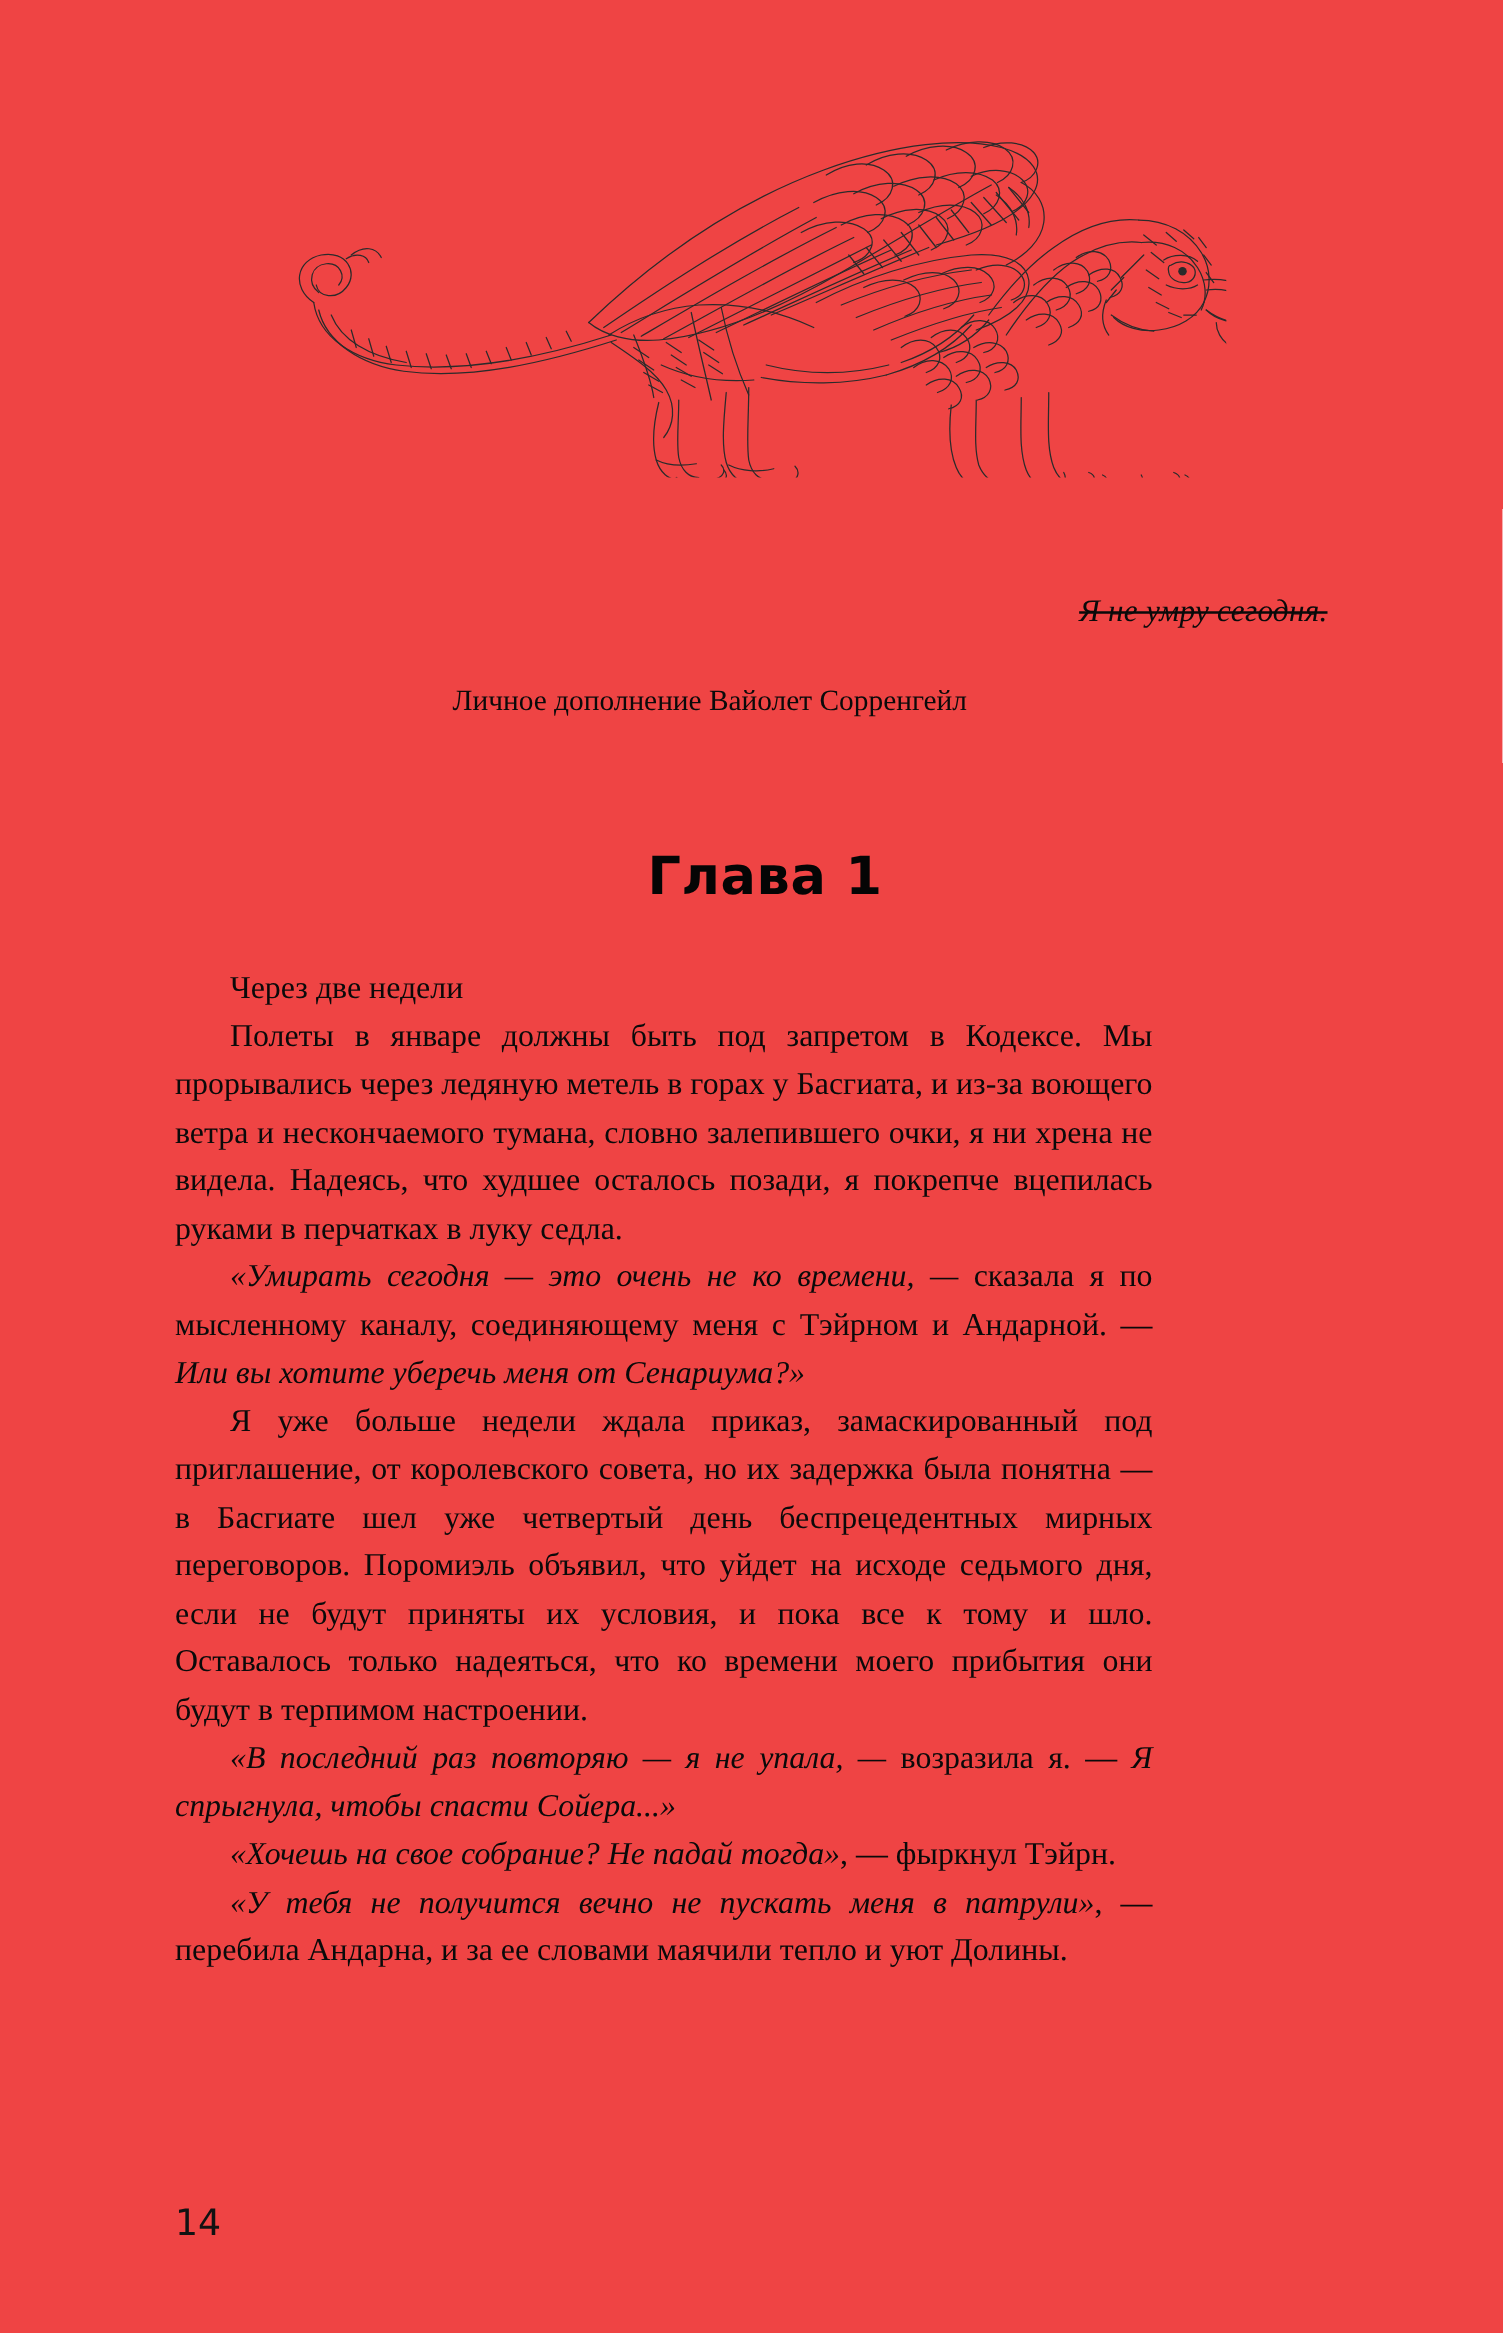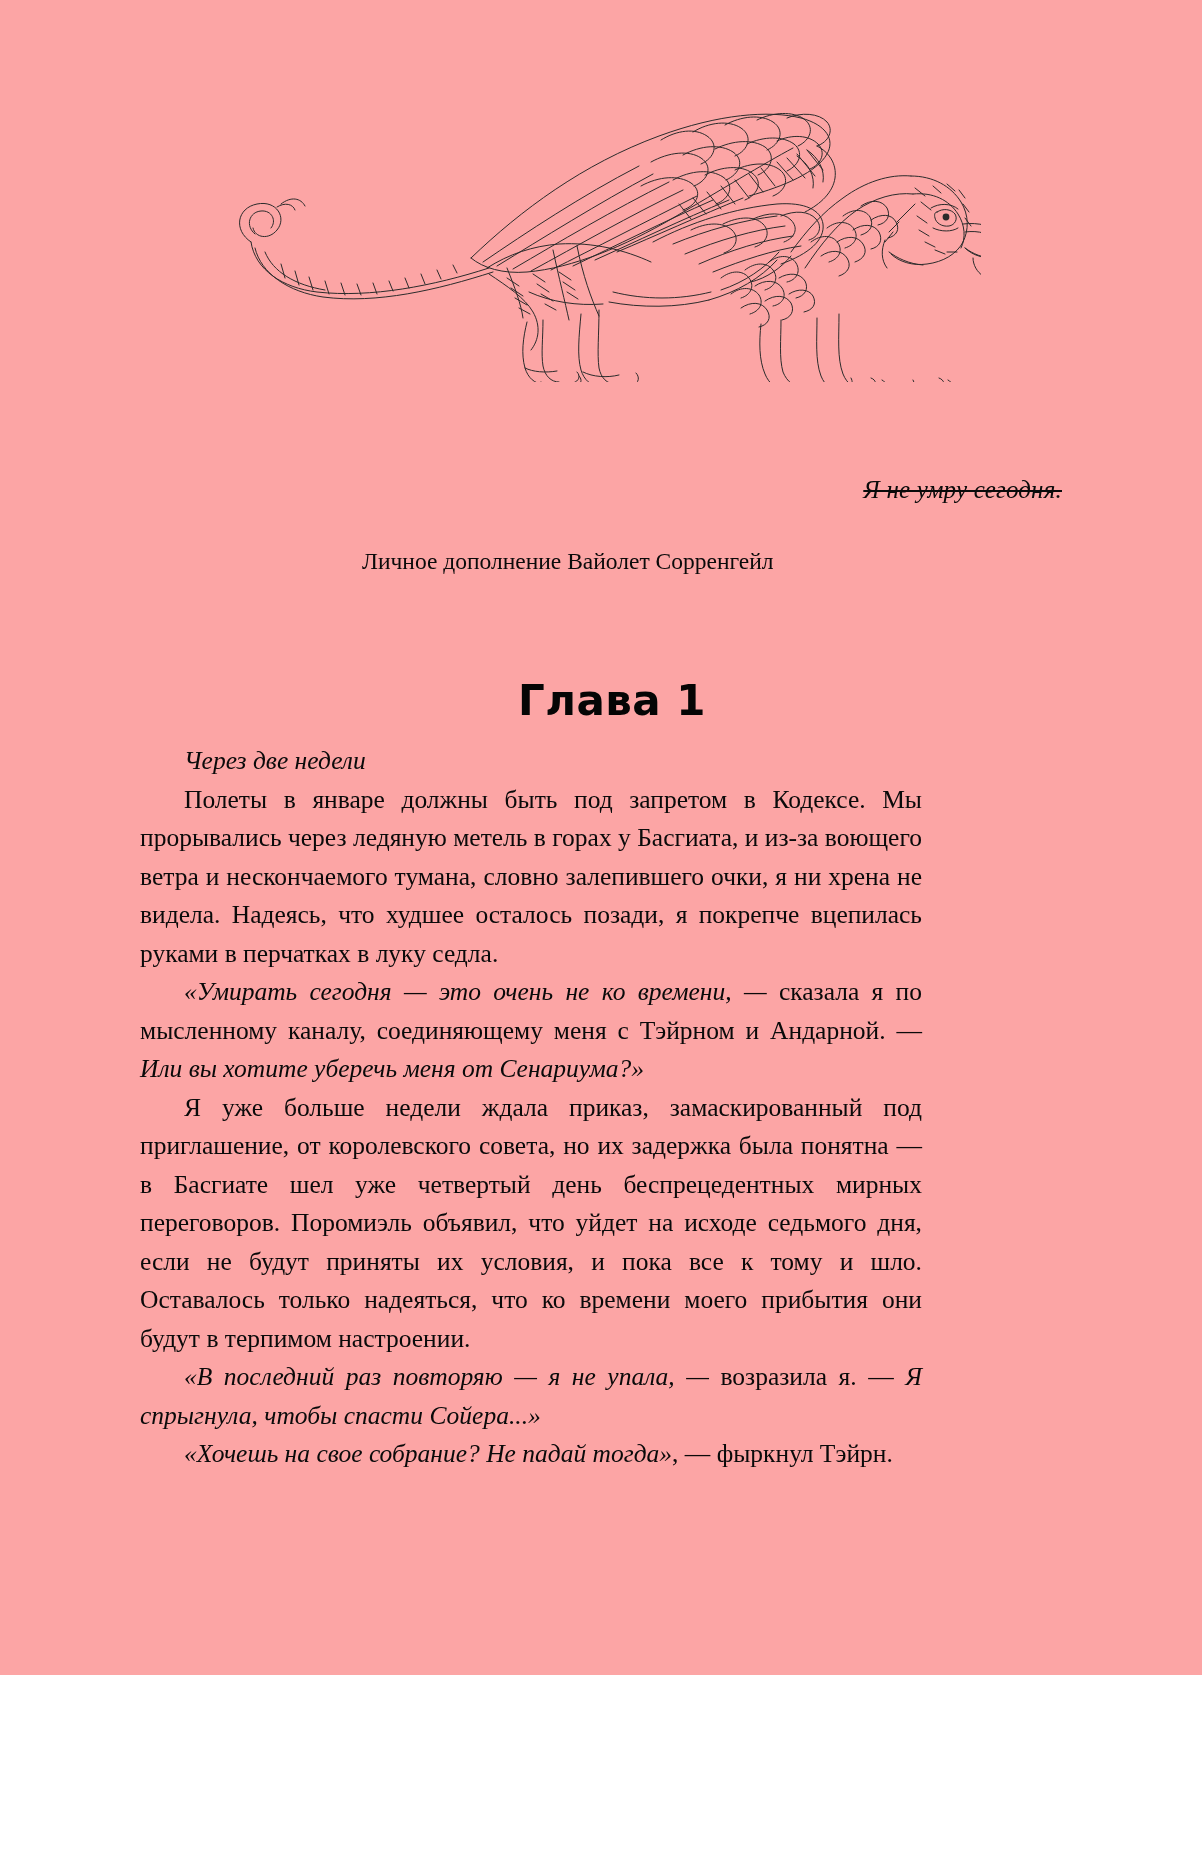--- a/index.html
+++ b/index.html
@@ -4,22 +4,22 @@
 <title>Глава 1</title>
 <style>
   html, body {
     margin: 0;
     padding: 0;
     background: #ffffff;
   }
   .page {
     position: relative;
     width: 1202px;
-    height: 1675px;
-    background: #fca5a5;
+    height: 1866px;
+    background: #ef4444;
     margin: 0 auto;
     overflow: hidden;
     font-family: "Liberation Serif", "DejaVu Serif", serif;
     color: #0a0a0a;
   }
 
   
   .illustration-block {
     position: absolute;
     left: 0;
@@ -94,22 +94,22 @@
     line-height: 38.5px;
     text-align: justify;
     text-justify: inter-word;
     hyphens: manual;
   }
   .body-text p {
     margin: 0;
     text-indent: 44px;
   }
   .body-text p.timestamp {
-    font-style: italic;
     text-indent: 44px;
+    margin-top: 29px;
   }
   .body-text i {
   }
 
   
   .folio {
     position: absolute;
     left: 140px;
     top: 1722px;
     font-family: "DejaVu Sans", "Liberation Sans", sans-serif;
@@ -294,18 +294,19 @@
   <h1 class="chapter-title">Глава 1</h1>
 
   <div class="body-text">
     <p class="timestamp">Через две недели</p>
     <div>
         <p><span>Полеты в январе должны быть под запретом в Кодексе. Мы прорывались через ледяную метель в горах у Басгиата, и из-за воющего ветра и нескончаемого тумана, словно залепившего очки, я ни хрена не видела. Надеясь, что худшее осталось позади, я покрепче вцепилась руками в перчатках в луку седла.</span></p>
         <p><i>«Умирать сегодня — это очень не ко времени, — </i><span>сказала я по мысленному каналу, соединяющему меня с Тэйрном и Андарной. — </span><i>Или вы хотите уберечь меня от Сенариума?»</i></p>
         <p><span>Я уже больше недели ждала приказ, замаскированный под приглашение, от королевского совета, но их задержка была понятна — в Басгиате шел уже четвертый день беспрецедентных мирных переговоров. Поромиэль объявил, что уйдет на исходе седьмого дня, если не будут приняты их условия, и пока все к тому и шло. Оставалось только надеяться, что ко времени моего прибытия они будут в терпимом настроении.</span></p>
         <p><i>«В последний раз повторяю — я не упала, — </i><span>возразила я. — </span><i>Я спрыгнула, чтобы спасти Сойера...»</i></p>
         <p><i>«Хочешь на свое собрание? Не падай тогда»</i><span>, — фыркнул Тэйрн.</span></p>
+        <p><i>«У тебя не получится вечно не пускать меня в патрули»</i><span>, — перебила Андарна, и за ее словами маячили тепло и уют Долины.</span></p>
       </div>
   </div>
 
   <div class="folio">14</div>
 
 </div>
 
 </body></html>

